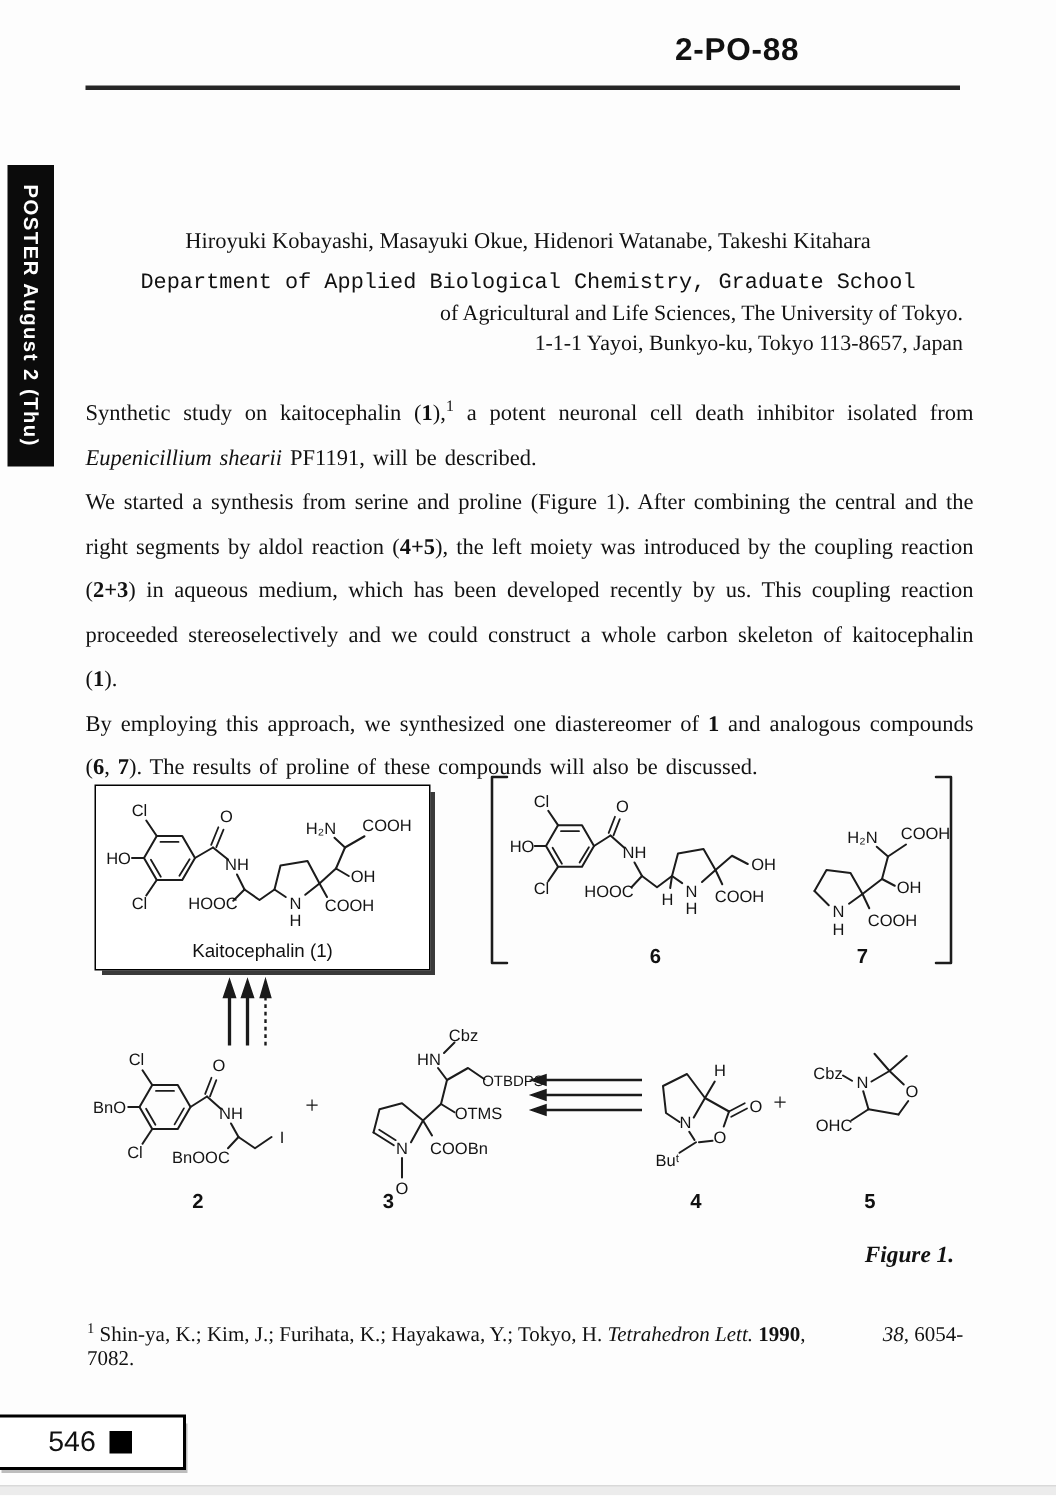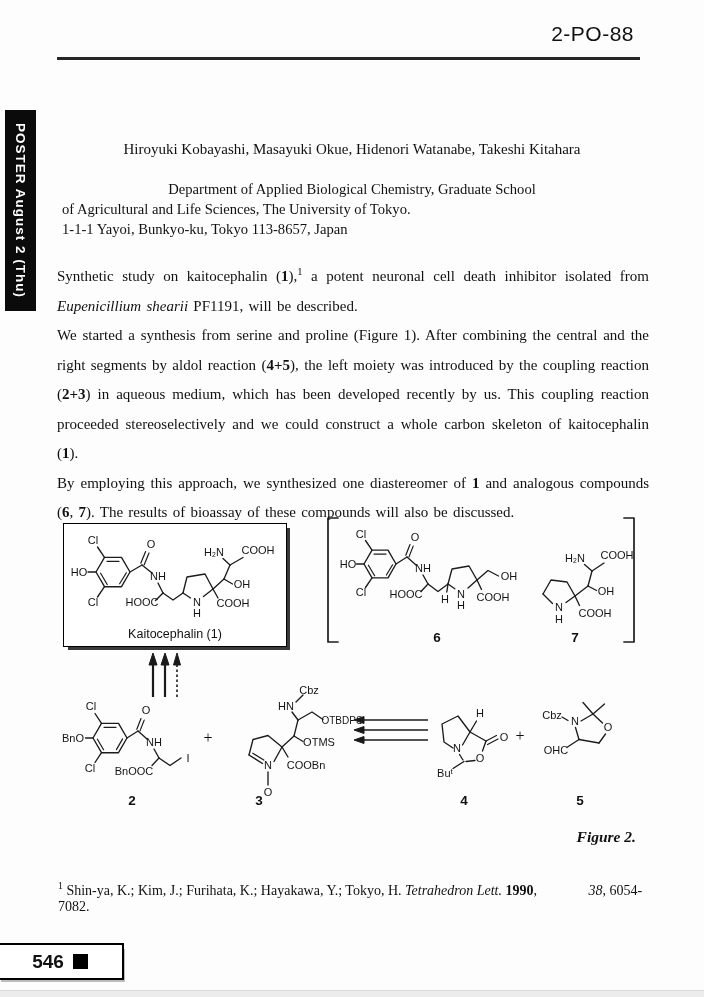--- a/index.html
+++ b/index.html
@@ -1,33 +1,33 @@
 <!DOCTYPE html>
 <html><head>
 <meta charset="utf-8">
 <style>
   html,body{margin:0;padding:0;background:#ffffff;}
   #page{position:relative;width:704px;height:997px;background:#fdfdfd;overflow:hidden;
         font-family:"Liberation Serif",serif;color:#111;}
   .abs{position:absolute;}
   .sans{font-family:"Liberation Sans","DejaVu Sans",sans-serif;}
   
-  #header-code{left:450px;top:22px;width:184px;text-align:right;
-               font-weight:normal;font-size:21px;letter-spacing:.5px;}
+  #header-code{left:450px;top:22px;width:184px;text-align:left;
+               font-weight:bold;font-size:21px;letter-spacing:.5px;}
   #header-rule{left:57px;top:57px;width:583px;height:2.5px;background:#262626;}
   
   #side-tab{left:5px;top:110px;width:31px;height:201px;background:#0b0b0b;color:#fff;
             display:flex;align-items:center;justify-content:center;
             writing-mode:vertical-rl;font-weight:bold;font-size:13.5px;letter-spacing:1px;}
   
   #title{left:62px;top:104px;width:580px;text-align:center;font-weight:bold;font-size:15.8px;}
-  #authors{left:62px;top:141px;width:580px;text-align:center;font-size:15px;}
-  #affil1{left:62px;top:181px;width:580px;text-align:center;font-size:14.6px;}
-  #affil2{left:62px;top:201px;width:580px;text-align:left;font-size:14.6px;}
-  #address{left:62px;top:221px;width:580px;text-align:left;font-size:14.6px;}
+  #authors{left:62px;top:153px;width:580px;text-align:center;font-size:15px;}
+  #affil1{left:62px;top:181px;width:580px;text-align:center;font-size:14.6px;font-family:Liberation Mono, monospace;}
+  #affil2{left:62px;top:201px;width:580px;text-align:right;font-size:14.6px;}
+  #address{left:62px;top:221px;width:580px;text-align:right;font-size:14.6px;}
   
   #body-text{left:57px;top:262px;width:592px;font-size:15px;line-height:29.5px;
              text-align:justify;word-spacing:1.5px;}
   #body-text p{margin:0;}
   sup{font-size:.7em;line-height:0;}
   
   .chem path{stroke:#1c1c1c;stroke-width:1.35;fill:none;stroke-linecap:round;stroke-linejoin:round;}
   .chem .dbl{stroke-width:1.2;}
   .chem text{font-family:"Liberation Sans","DejaVu Sans",sans-serif;font-size:11px;fill:#141414;}
   .chem text.sm{font-size:10px;}
@@ -38,21 +38,21 @@
             font-family:"Liberation Sans","DejaVu Sans",sans-serif;}
   .plus{width:20px;text-align:center;font-size:16px;}
   #figure-caption{left:520px;top:828px;width:116px;text-align:right;
                   font-weight:bold;font-style:italic;font-size:15.5px;}
   
   #footnote{left:58px;top:883px;width:600px;font-size:14px;}
   
   #page-num-box{left:-4px;top:943px;width:124px;height:33px;background:#fff;
                 border:2.5px solid #000;box-shadow:3px 4px 0 -2px #bdbdbd;
                 display:flex;align-items:center;justify-content:center;gap:9px;}
-  #page-num{font-weight:bold;font-size:19px;}
+  #page-num{font-weight:normal;font-size:19px;}
   #page-square{width:15px;height:15px;background:#000;}
   #bottom-strip{left:0;right:0;bottom:0;height:6px;background:#ececec;border-top:1px solid #d9d9d9;}
 </style>
 </head>
 <body>
 
 <div id="page">
 
   <div id="header-code" class="abs sans">2-PO-88</div>
   <div id="header-rule" class="abs"></div>
@@ -60,21 +60,21 @@
   <div id="side-tab" class="abs sans">POSTER August 2 (Thu)</div>
 
   <div id="authors" class="abs">Hiroyuki Kobayashi, Masayuki Okue, Hidenori Watanabe, Takeshi Kitahara</div>
   <div id="affil1" class="abs">Department of Applied Biological Chemistry, Graduate School</div>
   <div id="affil2" class="abs">of Agricultural and Life Sciences, The University of Tokyo.</div>
   <div id="address" class="abs">1-1-1 Yayoi, Bunkyo-ku, Tokyo 113-8657, Japan</div>
 
   <div id="body-text" class="abs">
     <p><span>Synthetic study on kaitocephalin (</span><span style="font-weight: bold;">1</span><span>),</span><sup>1</sup><span> a potent neuronal cell death inhibitor isolated from </span><span style="font-style: italic;">Eupenicillium shearii</span><span> PF1191, will be described.</span></p>
     <p><span>We started a synthesis from serine and proline (Figure 1).  After combining the central and the right segments by aldol reaction (</span><span style="font-weight: bold;">4+5</span><span>), the left moiety was introduced by the coupling reaction (</span><span style="font-weight: bold;">2+3</span><span>) in aqueous medium, which has been developed recently by us.  This coupling reaction proceeded stereoselectively and we could construct a whole carbon skeleton of kaitocephalin (</span><span style="font-weight: bold;">1</span><span>).</span></p>
-    <p><span>By employing this approach, we synthesized one diastereomer of </span><span style="font-weight: bold;">1</span><span> and analogous compounds (</span><span style="font-weight: bold;">6</span><span>, </span><span style="font-weight: bold;">7</span><span>).  The results of bioassay of these compounds will also be discussed.</span></p>
+    <p><span>By employing this approach, we synthesized one diastereomer of </span><span style="font-weight: bold;">1</span><span> and analogous compounds (</span><span style="font-weight: bold;">6</span><span>, </span><span style="font-weight: bold;">7</span><span>).  The results of proline of these compounds will also be discussed.</span></p>
   </div>
 
   <div id="k1-box" class="abs">
     <svg class="chem abs" style="left:2px;top:3px;" width="214" height="92" viewBox="0 0 214 92">
       <g>
         <path d="M64,45 L55.5,30.3 L38.5,30.3 L30,45 L38.5,59.7 L55.5,59.7 Z"></path>
         <path class="dbl" d="M41,34.3 L53,34.3"></path>
         <path class="dbl" d="M34.6,46.2 L41.2,57.5"></path>
         <path class="dbl" d="M53.6,56.8 L60.4,45.8"></path>
         <path d="M38.5,30.3 L31.5,20"></path>
@@ -288,21 +288,21 @@
     <text x="21" y="62" text-anchor="middle">OHC</text>
   </svg>
 
   <div class="abs cmpd-num" style="left:417px;top:630px;">6</div>
   <div class="abs cmpd-num" style="left:555px;top:630px;">7</div>
   <div class="abs cmpd-num" style="left:112px;top:793px;">2</div>
   <div class="abs cmpd-num" style="left:239px;top:793px;">3</div>
   <div class="abs cmpd-num" style="left:444px;top:793px;">4</div>
   <div class="abs cmpd-num" style="left:560px;top:793px;">5</div>
 
-  <div id="figure-caption" class="abs">Figure 2.</div>
+  <div id="figure-caption" class="abs">Figure 1.</div>
 
   <div id="footnote" class="abs"><sup>1</sup><span> Shin-ya, K.; Kim, J.; Furihata, K.; Hayakawa, Y.; Tokyo, H. </span><span style="font-style: italic;">Tetrahedron Lett.</span><span> </span><span style="font-weight: bold;">1990</span><span>, </span><span style="font-style: italic; margin-left: 48px;">38</span><span>, 6054-7082.</span></div>
 
   <div id="page-num-box" class="abs sans">
     <span id="page-num">546</span>
     <span id="page-square"></span>
   </div>
 
   <div id="bottom-strip" class="abs"></div>
 

